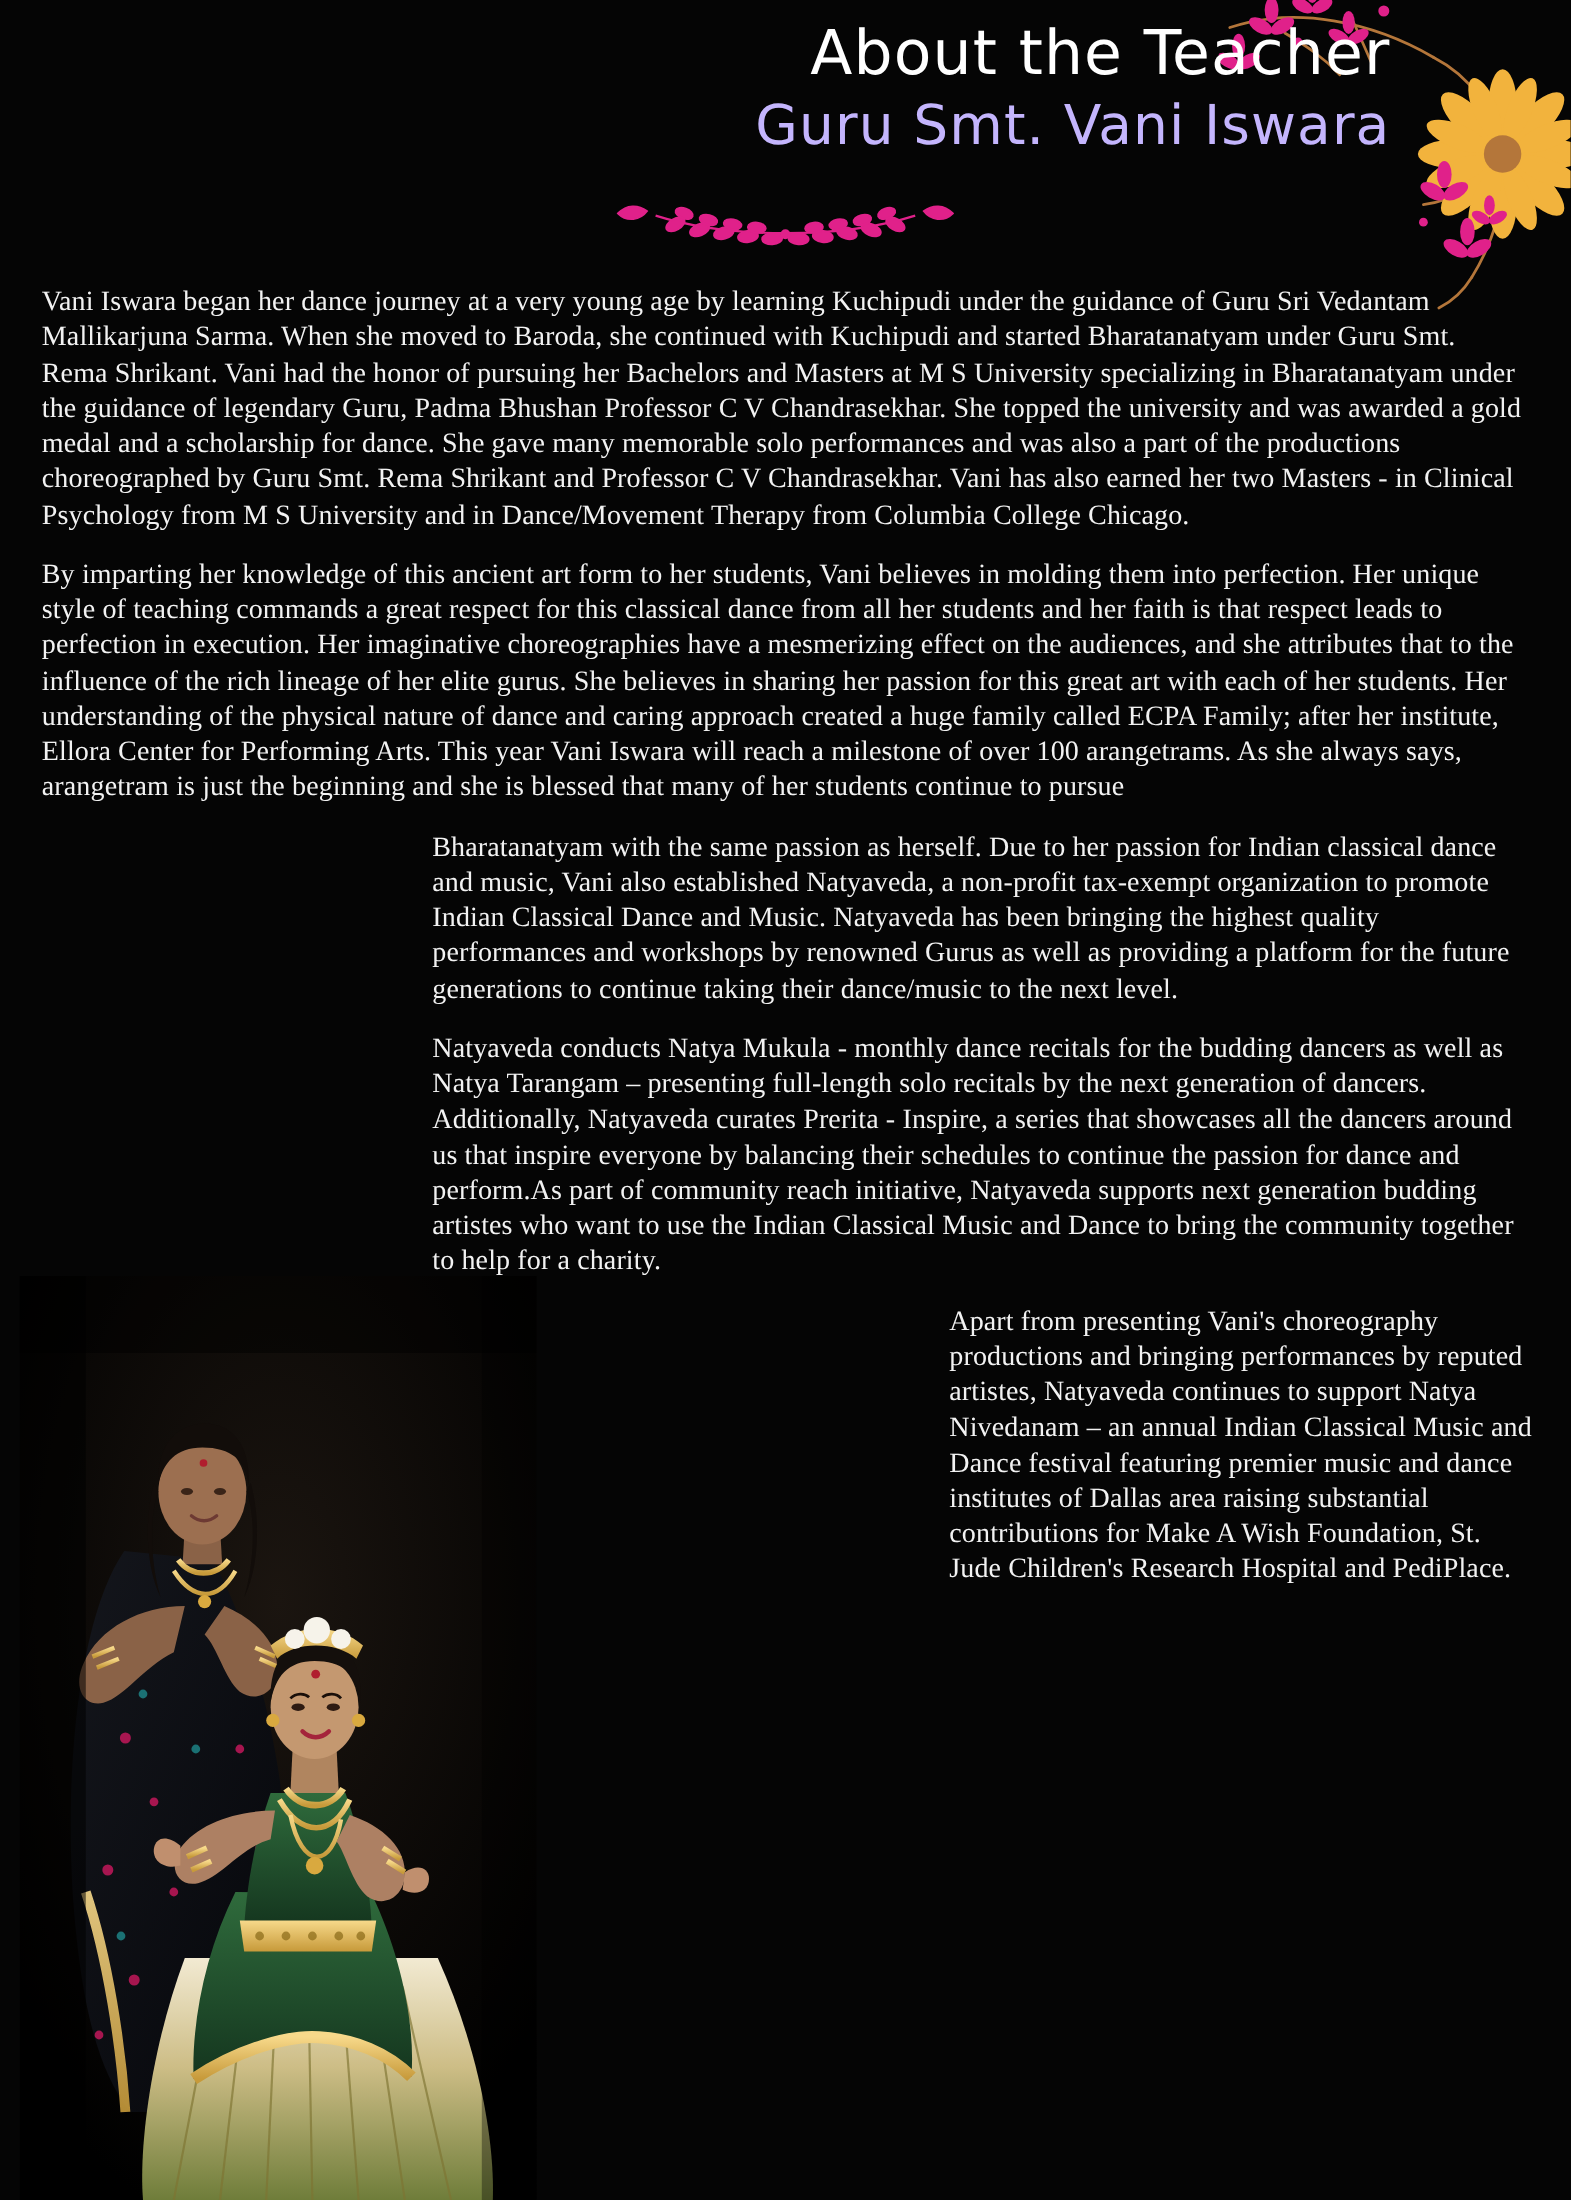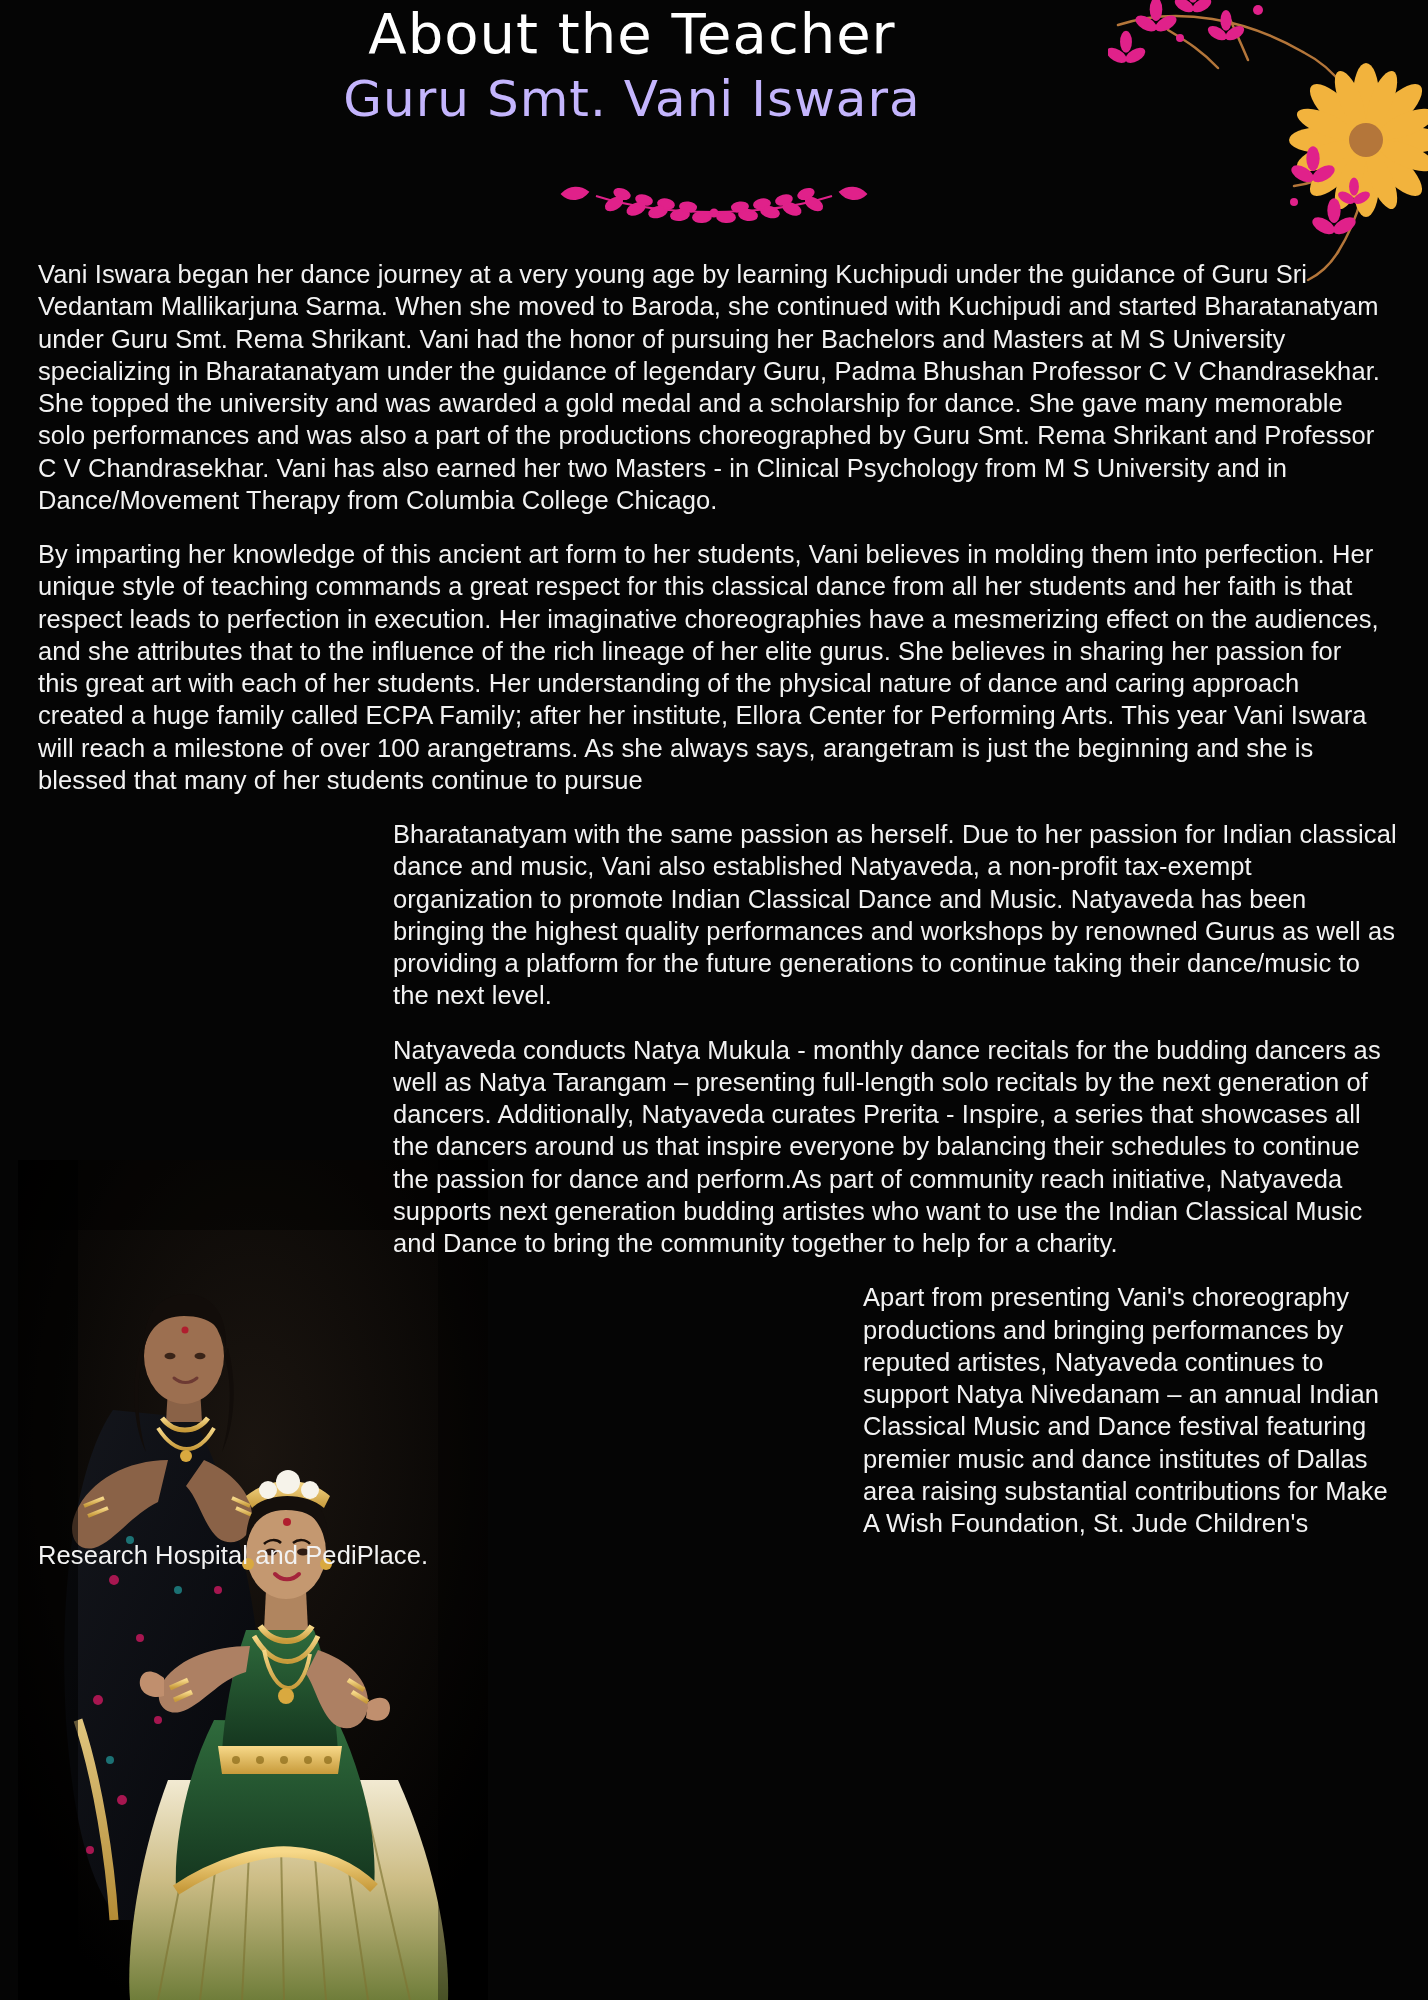--- a/index.html
+++ b/index.html
@@ -18,24 +18,24 @@
   .page {
     position: absolute;
     inset: 0;
     background: #050505;
     overflow: hidden;
   }
 
   
   .header {
     position: absolute;
-    top: 3px;
+    top: 18px;
     left: 0;
     width: 1264px;
-    text-align: center;
+    text-align: right;
     z-index: 5;
   }
   .title-main {
     font-family: "DejaVu Sans", sans-serif;
     font-weight: 400;
     font-size: 56px;
     letter-spacing: 1px;
     color: #ffffff;
     line-height: 1.1;
   }
@@ -73,21 +73,21 @@
 
   
   .content {
     position: absolute;
     top: 258px;
     left: 38px;
     width: 1360px;
     z-index: 3;
   }
   .para {
-    font-family: Liberation Sans, sans-serif;
+    font-family: Liberation Serif, serif;
     font-size: 25.5px;
     line-height: 1.265;
     color: #f2f2f2;
     margin: 0 0 22px 0;
     text-align: left;
     letter-spacing: 0.1px;
   }
   .p-full { width: 1345px; }
 
   

